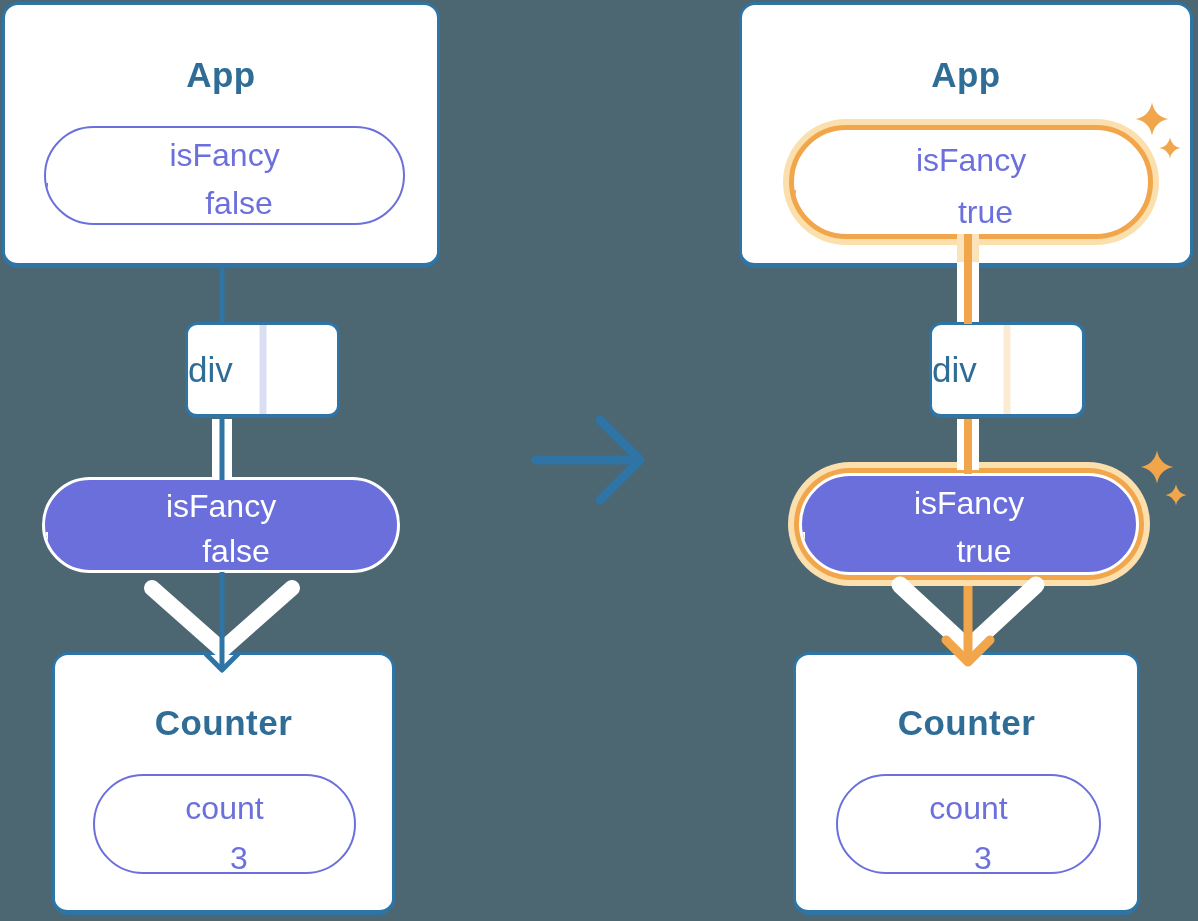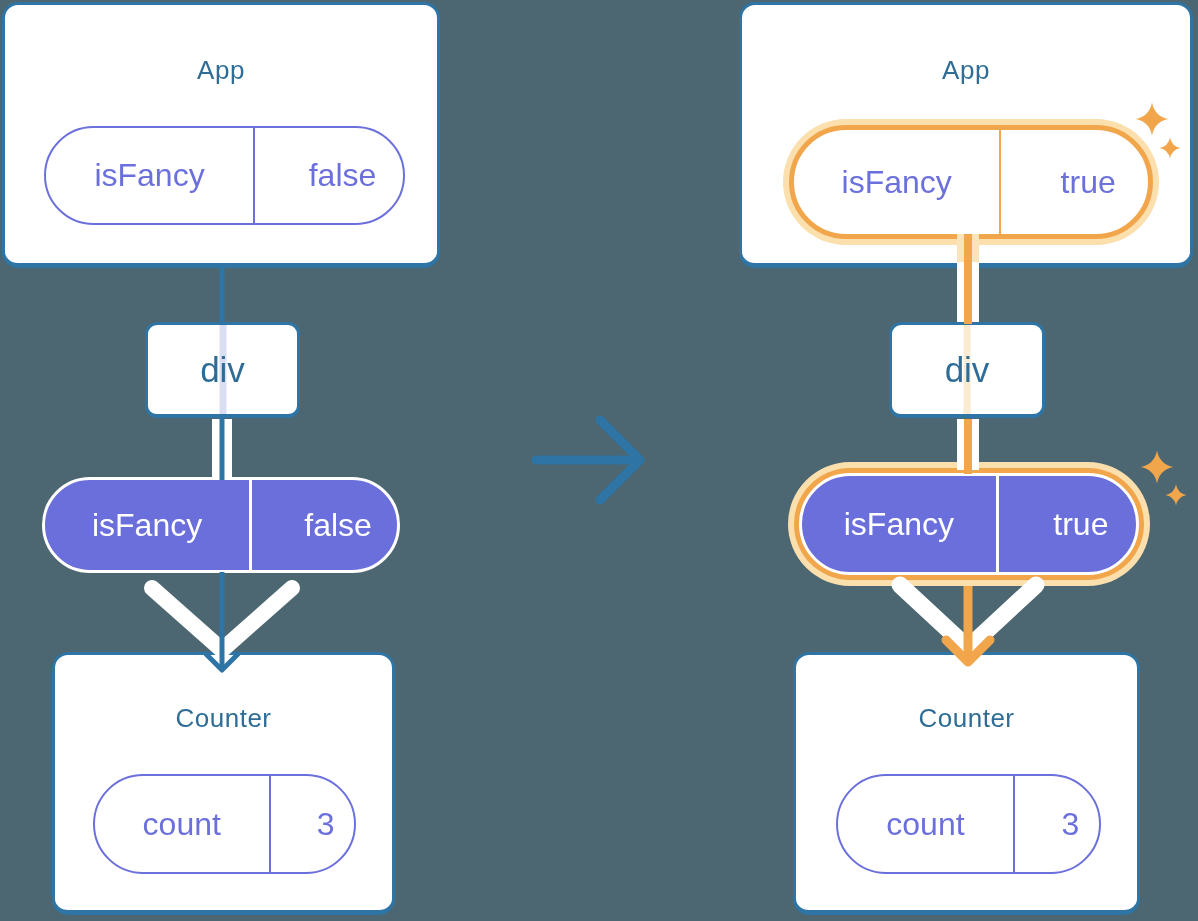--- a/index.html
+++ b/index.html
@@ -8,26 +8,27 @@
     background:#4C6771;
     font-family:"Liberation Sans", sans-serif;
   }
   .card{
     position:absolute;background:#fff;
     border:3px solid #2E74A4;border-bottom-width:5px;
     border-radius:16px;box-sizing:border-box;
   }
   .card-title{
     position:absolute;left:0;right:0;text-align:center;
-    color:#2F6D96;font-size:26px;font-weight:400;letter-spacing:.5px;
+    color:#2F6D96;font-size:35px;font-weight:700;letter-spacing:.5px;
   }
   .pill{
     position:absolute;display:flex;box-sizing:border-box;
     border-radius:60px;overflow:hidden;
     font-size:32px;
+    flex-direction:column;
   }
   .pill .cell{display:flex;align-items:center;justify-content:center;}
   .cell.name{flex:0 0 58%;}
   .cell.value{flex:1 1 auto;padding-left:27px;}
   .pill--outline{background:#fff;border:2px solid #6C70DC;color:#6C70DC;}
   .pill--outline .cell.value{border-left:2px solid #6C70DC;}
   .pill--solid{background:#6B6FDB;border:3px solid #fff;color:#fff;}
   .pill--solid .cell.value{border-left:3px solid #fff;}
   .pill--hl-outline{
     background:#fff;border:5px solid #F2A64B;color:#6C70DC;
@@ -38,22 +39,22 @@
     background:#6B6FDB;border:3px solid #fff;color:#fff;
     box-shadow:0 0 0 5px #F2A64B, 0 0 0 11px #FBDFAD;
   }
   .pill--hl-solid .cell.value{border-left:3px solid #fff;}
   .value--bold{font-weight:400;}
   .count-pill .cell.name{flex:0 0 67%;text-align:right;}
   .div-node{
     position:absolute;background:#fff;
     border:3px solid #2E74A4;border-bottom-width:4px;
     border-radius:12px;box-sizing:border-box;
-    display:flex;align-items:center;justify-content:center;
-    color:#2F6D96;font-size:35px;font-weight:500;
+    display:flex;align-items:center;justify-content:flex-start;
+    color:#2F6D96;font-size:35px;font-weight:500;margin-left:40px;
   }
   .div-node .thru-line{
     position:absolute;top:0;bottom:0;left:50%;transform:translateX(-50%);
     width:7px;
   }
   .div-node .label{position:relative;}
   .thru-lavender{background:#D9DEF3;}
   .thru-peach{background:#FCEBD3;}
   .overlay{position:absolute;left:0;top:0;z-index:5;pointer-events:none;}
 </style>

